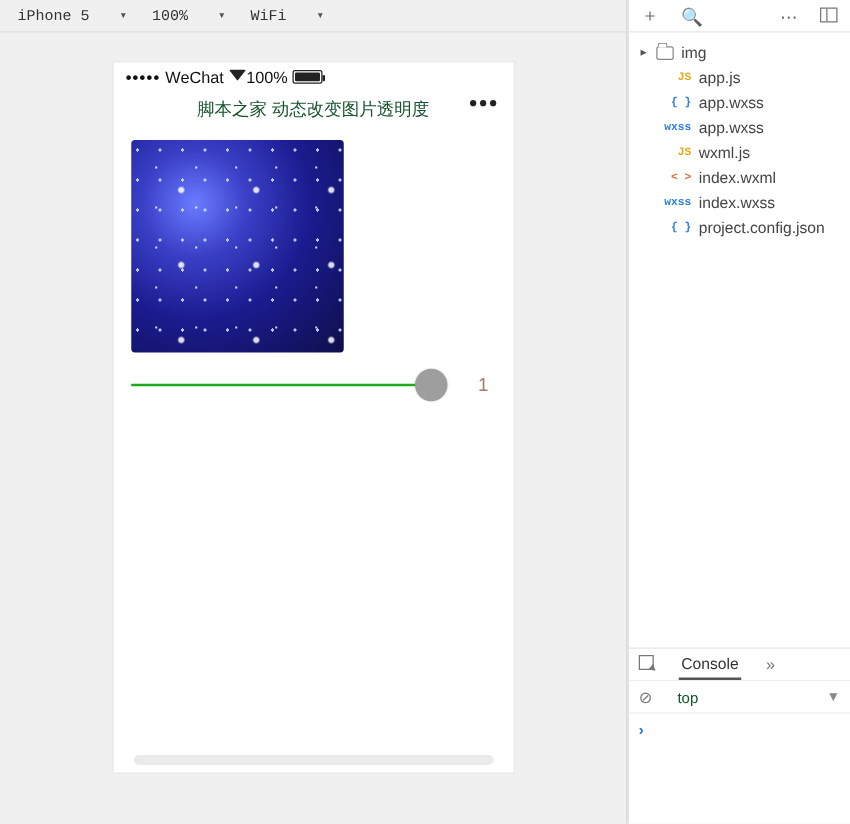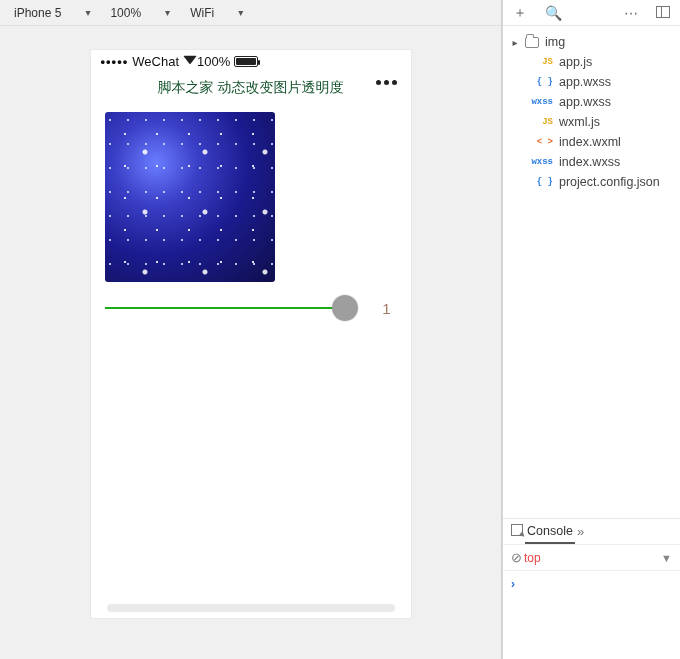--- a/index.html
+++ b/index.html
@@ -21,20 +21,21 @@
     background: #f0f0f0;
     border-right: 1px solid #d0d0d0;
   }
   .device-bar {
     height: 26px;
     display: flex;
     align-items: center;
     background: #f0f0f0;
     border-bottom: 1px solid #e0e0e0;
     padding: 0 4px;
+    font-family: Liberation Mono, monospace;
   }
   .dd {
     display: flex;
     align-items: center;
     padding: 0 10px;
     height: 24px;
     cursor: pointer;
   }
   .dd .lbl { margin-right: 24px; }
   .chev { font-size: 10px; color: #555; }
@@ -166,30 +167,30 @@
   .tag {
     font-size: 9px; font-weight: bold; width: 24px; text-align: right;
     font-family: Liberation Mono, monospace;
   }
   .tag.js   { color: #e6a817; }
   .tag.wxss { color: #2a7de1; }
   .braces { color: #2a7de1; font-weight: bold; }
   .anglebr { color: #e26a2c; font-weight: bold; }
   .rp-bottom { border-top: 1px solid #e6e6e6; }
   .rb-row {
-    height: 26px; display: flex; align-items: center; gap: 2px;
+    height: 26px; display: flex; align-items: center; gap: 20px;
     padding: 0 8px; border-bottom: 1px solid #eee;
   }
   .rb-ic { color: #777; font-size: 13px; }
   .rb-console {
     color: #333; border-bottom: 2px solid #555; padding: 4px 2px;
     font-size: 12.5px;
   }
   .rb-chevrons { color: #777; font-size: 13px; }
-  .rb-top-ctx { flex: 1; color: #ef4444; }
+  .rb-top-ctx { flex: 1; color: #14532d; }
   .rb-dd { color: #888; font-size: 11px; margin-left: auto; }
   .console-body { height: 88px; padding: 6px 8px; }
   .prompt { color: #2a6fd6; font-weight: bold; }
   .panel-toggle-ic {
     display: inline-block; width: 14px; height: 12px;
     border: 1px solid #777; position: relative;
   }
   .panel-toggle-ic::before {
     content: ""; position: absolute; left: 4px; top: 0; bottom: 0;
     border-left: 1px solid #777;

